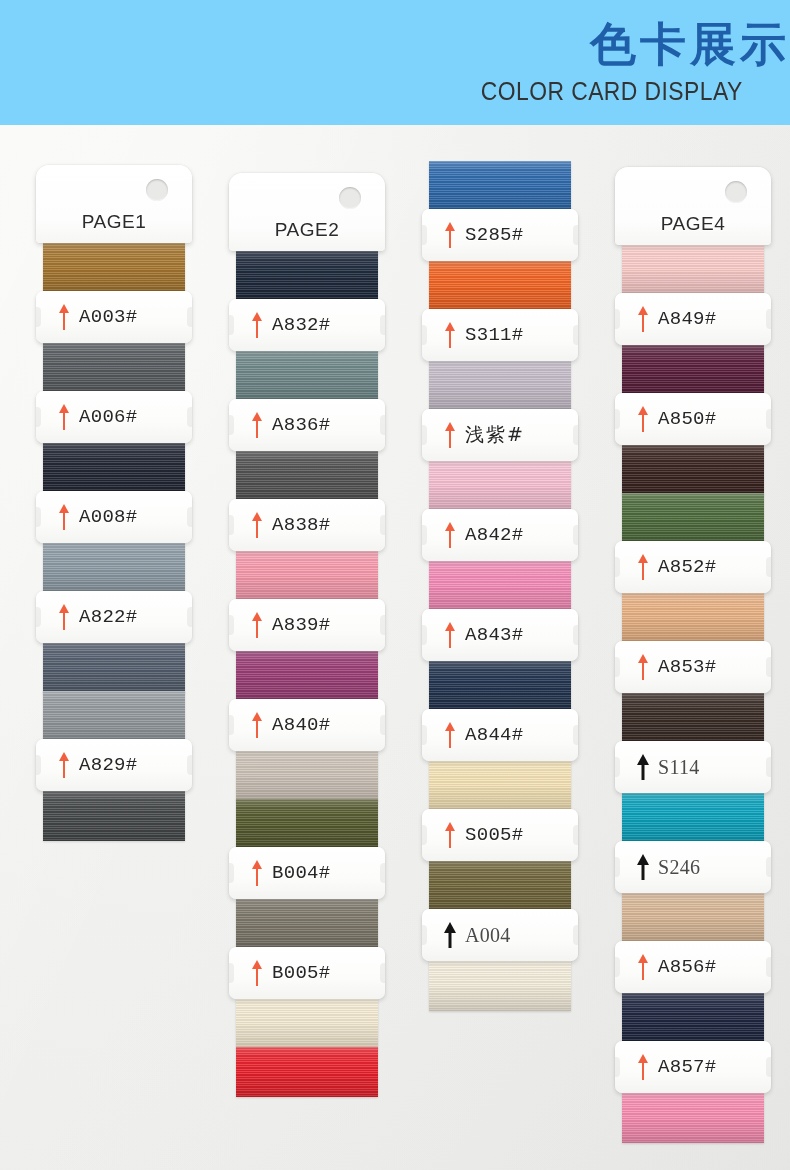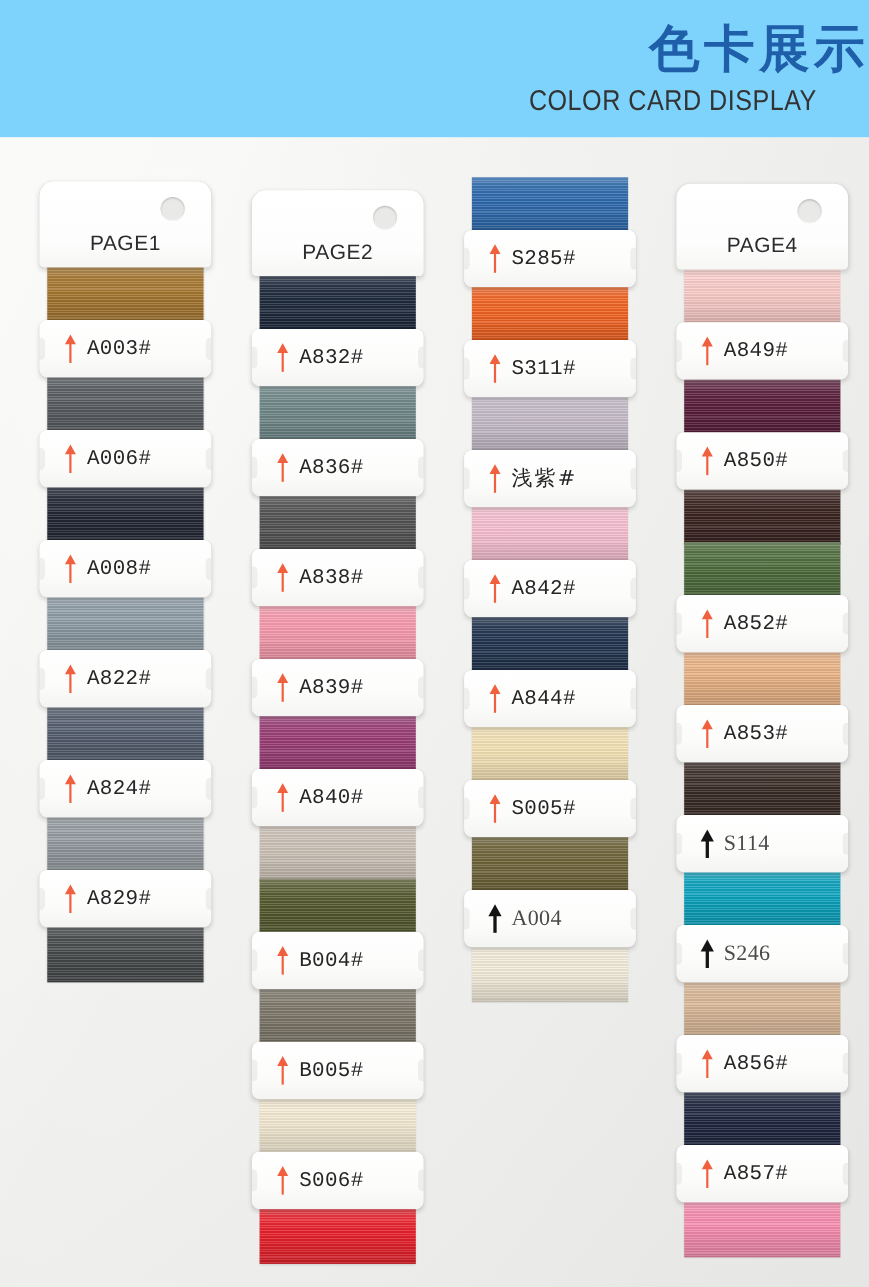--- a/index.html
+++ b/index.html
@@ -233,27 +233,20 @@
         <div class="label-card">
           <span class="arrow red">
             <span class="shaft"></span>
             <span class="head"></span>
           </span>
           <span class="code">A822#</span>
         </div>
       </div>
       <div class="entry">
         <div class="thread" style="background: rgb(84, 94, 110);"></div>
-        <div class="label-card">
-          <span class="arrow red">
-            <span class="shaft"></span>
-            <span class="head"></span>
-          </span>
-          <span class="code">A824#</span>
-        </div>
       </div>
       <div class="entry">
         <div class="thread" style="background: rgb(147, 154, 159);"></div>
         <div class="label-card">
           <span class="arrow red">
             <span class="shaft"></span>
             <span class="head"></span>
           </span>
           <span class="code">A829#</span>
         </div>
@@ -335,27 +328,20 @@
         <div class="label-card">
           <span class="arrow red">
             <span class="shaft"></span>
             <span class="head"></span>
           </span>
           <span class="code">B005#</span>
         </div>
       </div>
       <div class="entry">
         <div class="thread" style="background: rgb(244, 234, 210);"></div>
-        <div class="label-card">
-          <span class="arrow red">
-            <span class="shaft"></span>
-            <span class="head"></span>
-          </span>
-          <span class="code">S006#</span>
-        </div>
       </div>
       <div class="entry">
         <div class="thread" style="background: rgb(232, 32, 43);"></div>
       </div>
     </div>
     <div class="column" style="left: 422px; top: 36px;">
       <div class="entry">
         <div class="thread" style="background: rgb(46, 106, 173);"></div>
         <div class="label-card">
           <span class="arrow red">
@@ -386,20 +372,30 @@
         </div>
       </div>
       <div class="entry">
         <div class="thread" style="background: rgb(247, 192, 210);"></div>
         <div class="label-card">
           <span class="arrow red">
             <span class="shaft"></span>
             <span class="head"></span>
           </span>
           <span class="code">A842#</span>
+        </div>
+      </div>
+      <div class="entry">
+        <div class="thread" style="background: rgb(244, 139, 183);"></div>
+        <div class="label-card">
+          <span class="arrow red">
+            <span class="shaft"></span>
+            <span class="head"></span>
+          </span>
+          <span class="code">A843#</span>
         </div>
       </div>
       <div class="entry">
         <div class="thread" style="background: rgb(34, 52, 79);"></div>
         <div class="label-card">
           <span class="arrow red">
             <span class="shaft"></span>
             <span class="head"></span>
           </span>
           <span class="code">A844#</span>

